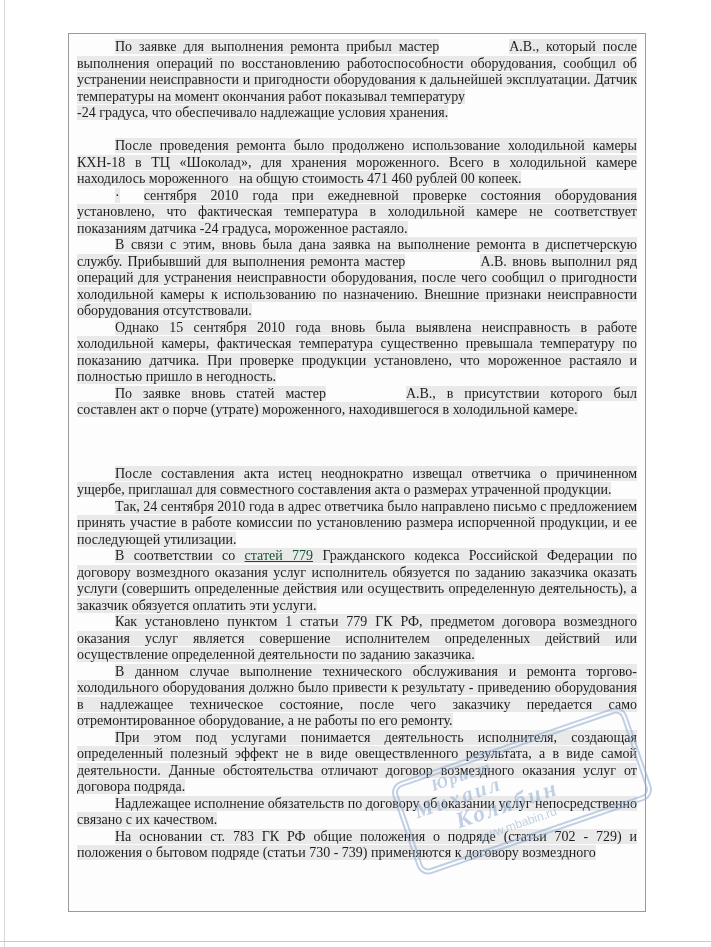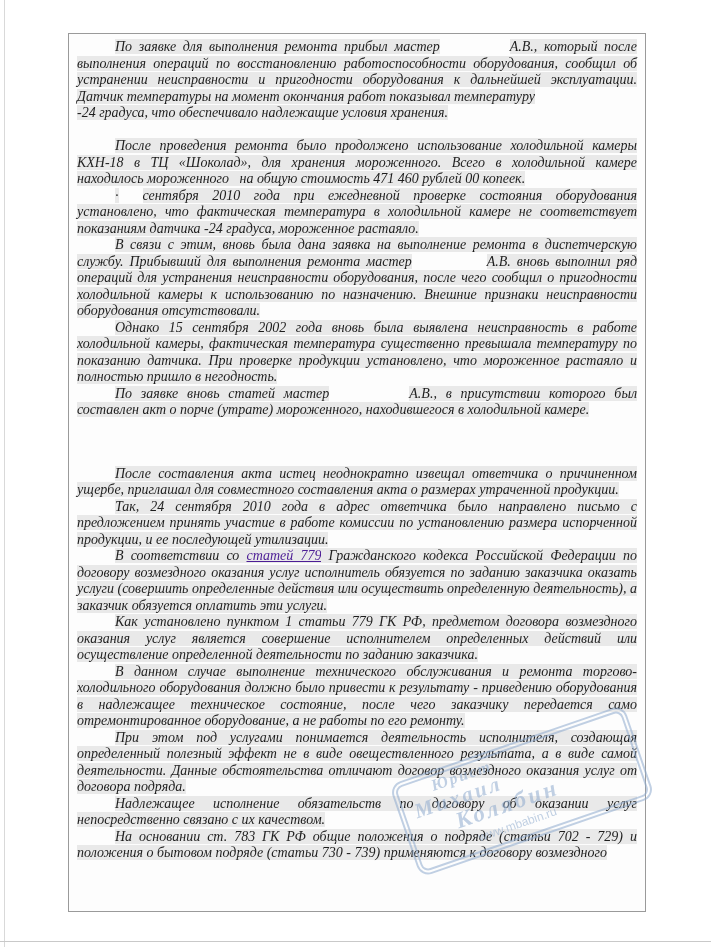--- a/index.html
+++ b/index.html
@@ -20,26 +20,25 @@
     border:1px solid #9a9a9a;
     box-sizing:border-box;
     overflow:hidden;
   }
   .doc-inner {
     padding:5px 8px 4px 8px;
     font-size:14px;
     line-height:16.5px;
     color:#1e1e1e;
     text-align:justify;
-    font-style:italic;
   }
   .para { text-indent:38px; }
   .hl   { background:#e9e9e9; }
   .gap  { display:inline-block; height:1px; background:transparent; }
-  .doc-link { color:#4c1d95; text-decoration:underline; cursor:pointer; }
+  .doc-link { color:#14532d; text-decoration:underline; cursor:pointer; }
 
   .stamp {
     position:absolute; left:398px; top:742px;
     width:248px; height:98px;
     transform:rotate(-19deg);
     opacity:0.55;
     pointer-events:none;
     z-index:5;
   }
   .stamp-outer {
@@ -67,21 +66,21 @@
 
 <div class="edge-left"></div>
 <div class="edge-bottom"></div>
 
 <div class="doc-box">
   <div class="doc-inner">
       <div class="para"><span class="hl">По заявке для выполнения ремонта прибыл мастер</span><span class="gap" style="width: 70px;"></span><span class="hl">А.В., который после выполнения операций по восстановлению работоспособности оборудования, сообщил об устранении неисправности и пригодности оборудования к дальнейшей эксплуатации. Датчик температуры на момент окончания работ показывал температуру</span><br><span class="hl">-24 градуса, что обеспечивало надлежащие условия хранения.</span></div>
       <div class="para" style="margin-top: 16.5px;"><span class="hl">После проведения ремонта было продолжено использование холодильной камеры КХН-18 в ТЦ «Шоколад», для хранения мороженного. Всего в холодильной камере находилось мороженного&nbsp;&nbsp; на общую стоимость 471 460 рублей 00 копеек.</span></div>
       <div class="para"><span class="hl">·</span><span class="gap" style="width: 24px;"></span><span class="hl">сентября 2010 года при ежедневной проверке состояния оборудования установлено, что фактическая температура в холодильной камере не соответствует показаниям датчика -24 градуса, мороженное растаяло.</span></div>
       <div class="para"><span class="hl">В связи с этим, вновь была дана заявка на выполнение ремонта в диспетчерскую службу. Прибывший для выполнения ремонта мастер</span><span class="gap" style="width: 75px;"></span><span class="hl">А.В. вновь выполнил ряд операций для устранения неисправности оборудования, после чего сообщил о пригодности холодильной камеры к использованию по назначению. Внешние признаки неисправности оборудования отсутствовали.</span></div>
-      <div class="para"><span class="hl">Однако 15 сентября 2002 года вновь была выявлена неисправность в работе холодильной камеры, фактическая температура существенно превышала температуру по показанию датчика. При проверке продукции установлено, что мороженное растаяло и полностью пришло в негодность.</span></div>
+      <div class="para"><span class="hl">Однако 15 сентября 2010 года вновь была выявлена неисправность в работе холодильной камеры, фактическая температура существенно превышала температуру по показанию датчика. При проверке продукции установлено, что мороженное растаяло и полностью пришло в негодность.</span></div>
       <div class="para"><span class="hl">По заявке вновь статей мастер</span><span class="gap" style="width: 80px;"></span><span class="hl">А.В., в присутствии которого был составлен акт о порче (утрате) мороженного, находившегося в холодильной камере.</span></div>
       <div class="para" style="margin-top: 47px;"><span class="hl">После составления акта истец неоднократно извещал ответчика о причиненном ущербе, приглашал для совместного составления акта о размерах утраченной продукции.</span></div>
       <div class="para"><span class="hl">Так, 24 сентября 2010 года в адрес ответчика было направлено письмо с предложением принять участие в работе комиссии по установлению размера испорченной продукции, и ее последующей утилизации.</span></div>
       <div class="para"><span class="hl">В соответствии со </span><a class="hl doc-link" href="#">статей 779</a><span class="hl"> Гражданского кодекса Российской Федерации по договору возмездного оказания услуг исполнитель обязуется по заданию заказчика оказать услуги (совершить определенные действия или осуществить определенную деятельность), а заказчик обязуется оплатить эти услуги.</span></div>
       <div class="para"><span class="hl">Как установлено пунктом 1 статьи 779 ГК РФ, предметом договора возмездного оказания услуг является совершение исполнителем определенных действий или осуществление определенной деятельности по заданию заказчика.</span></div>
       <div class="para"><span class="hl">В данном случае выполнение технического обслуживания и ремонта торгово-холодильного оборудования должно было привести к результату - приведению оборудования в надлежащее техническое состояние, после чего заказчику передается само отремонтированное оборудование, а не работы по его ремонту.</span></div>
       <div class="para"><span class="hl">При этом под услугами понимается деятельность исполнителя, создающая определенный полезный эффект не в виде овеществленного результата, а в виде самой деятельности. Данные обстоятельства отличают договор возмездного оказания услуг от договора подряда.</span></div>
       <div class="para"><span class="hl">Надлежащее исполнение обязательств по договору об оказании услуг непосредственно связано с их качеством.</span></div>
       <div class="para"><span class="hl">На основании ст. 783 ГК РФ общие положения о подряде (статьи 702 - 729) и положения о бытовом подряде (статьи 730 - 739) применяются к договору возмездного</span></div>
     </div>

